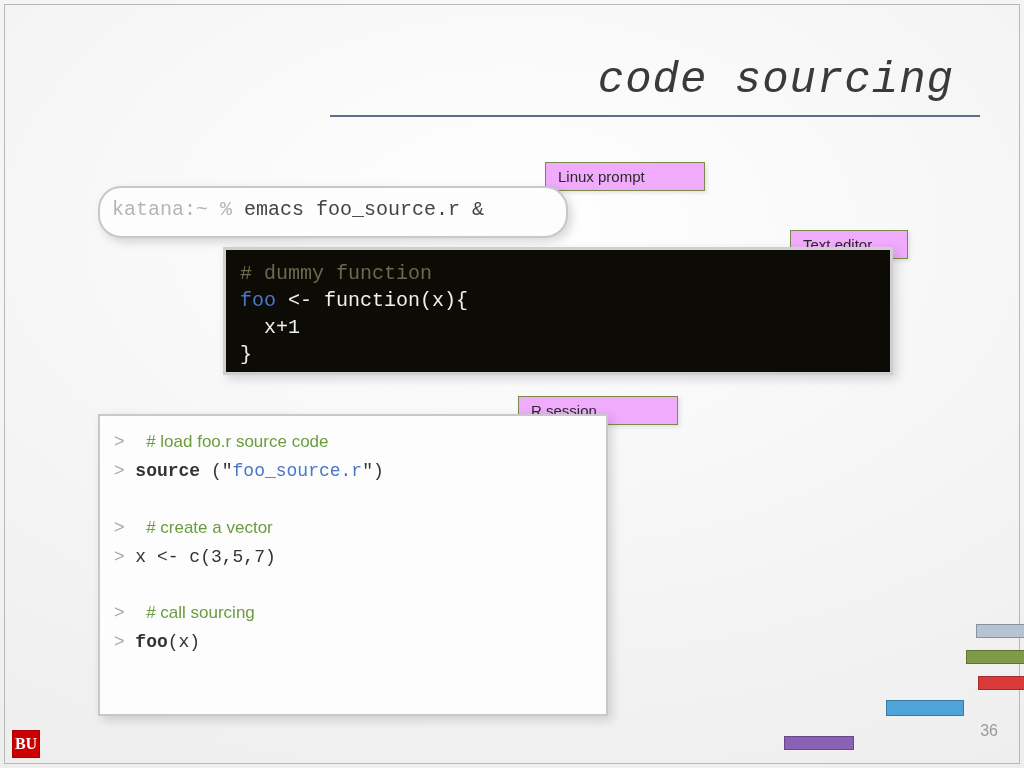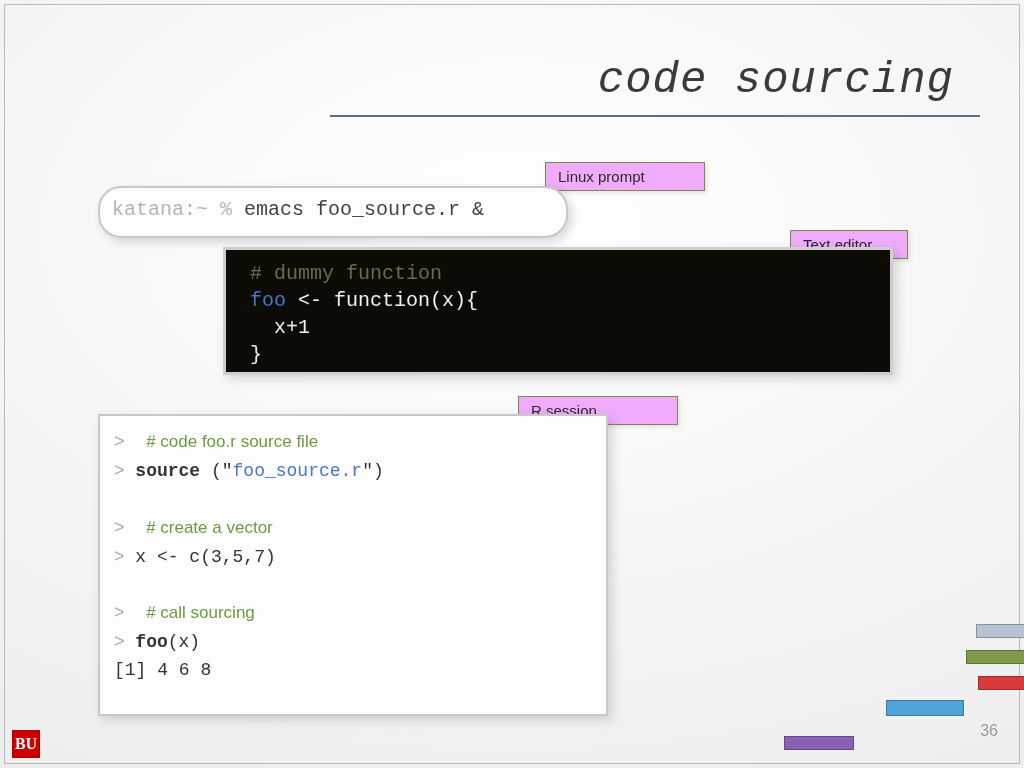--- a/index.html
+++ b/index.html
@@ -52,21 +52,21 @@
     border-radius: 23px;
   }
   .linux-panel .prompt { color: #b5b5b5; }
   .editor-panel {
     top: 247px;
     left: 223px;
     width: 670px;
     height: 128px;
     background: #0c0b06;
     border: 3px solid #cfcfcf;
-    padding: 10px 24px;
+    padding: 10px 14px;
     font-family: "Courier New", monospace;
     font-size: 20px;
     line-height: 1.35;
     color: #f0f0f0;
   }
   .editor-panel .comment { color: #6b6b4c; }
   .editor-panel .fname { color: #4a76c7; }
   .rsession-panel {
     top: 414px;
     left: 98px;
@@ -158,29 +158,28 @@
 </div>
 
 <div class="panel editor-panel">
   <pre><span class="comment"># dummy function</span>
 <span class="fname">foo</span><span> &lt;- function(x){</span>
 <span>  x+1</span>
 <span>}</span></pre>
 </div>
 
 <div class="panel rsession-panel">
-  <div><span class="caret">&gt;</span>&nbsp;&nbsp;<span class="rcomment"># code foo.r source file</span></div>
+  <div><span class="caret">&gt;</span>&nbsp;&nbsp;<span class="rcomment"># load foo.r source code</span></div>
   <div><span class="caret">&gt;</span>&nbsp;<span class="bold">source</span><span> ("</span><span class="str">foo_source.r</span><span>")</span></div>
   <div>&nbsp;</div>
   <div><span class="caret">&gt;</span>&nbsp;&nbsp;<span class="rcomment"># create a vector</span></div>
   <div><span class="caret">&gt;</span>&nbsp;<span>x &lt;- c(3,5,7)</span></div>
   <div>&nbsp;</div>
   <div><span class="caret">&gt;</span>&nbsp;&nbsp;<span class="rcomment"># call sourcing</span></div>
   <div><span class="caret">&gt;</span>&nbsp;<span class="bold">foo</span><span>(x)</span></div>
-  <div><span>[1] 4 6 8</span></div>
 </div>
 
 <div class="deco deco1"></div>
 <div class="deco deco2"></div>
 <div class="deco deco3"></div>
 <div class="deco deco4"></div>
 <div class="deco deco5"></div>
 
 <div class="footer-logo">
   <div class="bu-box">BU</div>

